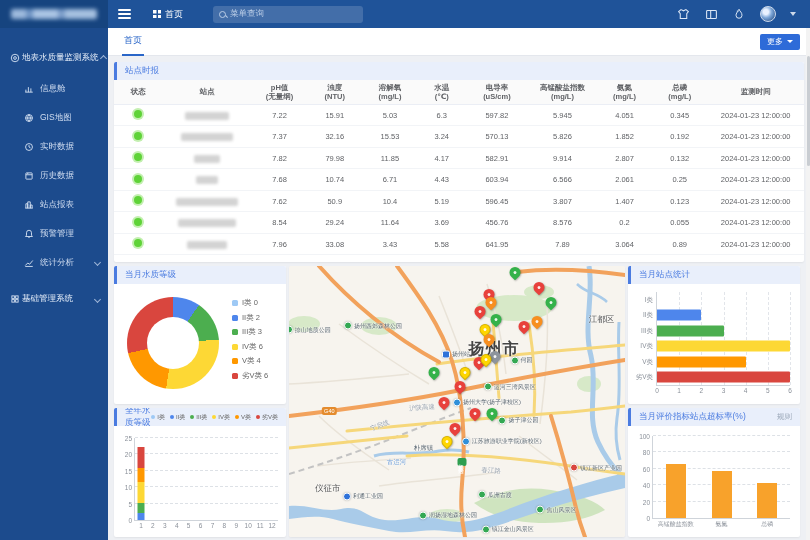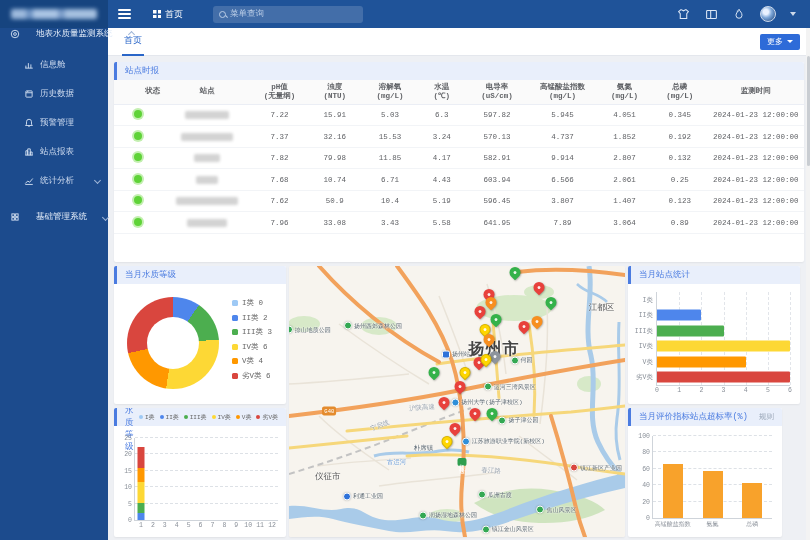--- a/index.html
+++ b/index.html
@@ -23,55 +23,55 @@
   .searchbox .mag { width:7px; height:7px; border:1.2px solid #b9cce6; border-radius:50%; position:relative; flex:0 0 7px;}
   .searchbox .mag::after { content:""; position:absolute; width:3px; height:1.2px; background:#b9cce6; transform:rotate(45deg); right:-2.5px; bottom:-0.5px; }
   .searchbox .ph { color:#b9cce6; font-size:8.5px; }
   .top-right { margin-left:auto; display:flex; align-items:center; gap:14px; padding-right:14px; color:#fff; }
   .tico { width:14px; height:14px; display:flex; align-items:center; justify-content:center; cursor:pointer; }
   .avatar { width:16px; height:16px; border-radius:50%; background:radial-gradient(circle at 35% 35%, #e8f1ff 0 20%, #7fa8d9 45%, #274f86 90%); border:1px solid #cdd9ea; cursor:pointer; }
   .caret { width:0; height:0; border-left:3.5px solid transparent; border-right:3.5px solid transparent; border-top:4px solid #cdd9ea; cursor:pointer; }
 
   
   .sidebar { position:absolute; top:28px; left:0; width:108px; height:512px; background:#1c4b8d; z-index:20; color:#e3ecf8; }
-  .side-group { display:flex; align-items:center; gap:16px; padding:0 8px 10px 10px; font-size:8.5px; cursor:pointer; white-space:nowrap; }
+  .side-group { display:flex; align-items:center; gap:2px; padding:24px 8px 10px 10px; font-size:8.5px; cursor:pointer; white-space:nowrap; }
   .side-item { display:flex; align-items:center; gap:6px; padding:8.5px 8px 8.5px 24px; font-size:8.5px; color:#cfdcf0; cursor:pointer; white-space:nowrap; }
   .chev { margin-left:auto; width:5px; height:5px; border-right:1.2px solid #9fb6d8; border-bottom:1.2px solid #9fb6d8; flex:0 0 5px;}
   .chev.up { transform:rotate(-135deg); }
   .chev.down { transform:rotate(45deg); }
   .sico { width:10px; height:10px; flex:0 0 10px; display:inline-flex; }
   .sico svg { width:10px; height:10px; stroke:#dce7f6; fill:none; stroke-width:1.4; }
 
   
   .main { position:absolute; left:108px; top:28px; width:702px; height:512px; }
   .tabbar { position:absolute; top:0; left:0; width:702px; height:28px; background:#fff; border-bottom:1px solid #e4e7ed; display:flex; align-items:center; }
   .tab { margin-left:14px; height:28px; display:flex; align-items:center; font-size:9px; color:#2a66c8; border-bottom:2px solid #2a66c8; padding:0 2px; cursor:pointer; }
   .more-btn { margin-left:auto; margin-right:10px; background:#2e6bd8; color:#fff; font-size:8px; border:none; border-radius:2px; height:16px; padding:0 7px; display:flex; align-items:center; gap:4px; cursor:pointer; }
   .more-btn .mcaret { width:0; height:0; border-left:3px solid transparent; border-right:3px solid transparent; border-top:3.5px solid #fff; }
 
-  .content { position:absolute; top:28px; left:0; width:702px; height:484px; background:#eef0f4;font-family:Liberation Mono, monospace; }
+  .content { position:absolute; top:28px; left:0; width:702px; height:484px; background:#eef0f4; }
   .panel { position:absolute; background:#fff; border-radius:2px; box-shadow:0 1px 2px rgba(0,0,0,.06); overflow:hidden; }
   .panel-head { height:18px; background:#e9effb; border-left:3px solid #4a7be0; display:flex; align-items:center; padding:0 8px; font-size:8.5px; color:#4a7be0; }
   .panel-head .hlink { margin-left:auto; color:#9aa7b8; font-size:7.5px; cursor:pointer; }
 
   
   #tablePanel { left:6px; top:6px; width:690px; height:200px; }
   table.sites { width:100%; border-collapse:collapse; table-layout:fixed; }
   table.sites th { background:#fafafa; color:#606266; font-weight:bold; font-size:7.5px; padding:2.5px 2px; border-bottom:1px solid #ebeef5; line-height:1.25; }
   table.sites th .unit { font-weight:bold; }
   table.sites td { font-size:7.5px; color:#606266; text-align:center; height:21.5px; border-bottom:1px solid #f2f4f7; padding:0 2px; white-space:nowrap; overflow:hidden; }
   .status-dot { display:inline-block; width:8px; height:8px; border-radius:50%; background:#5fd338; box-shadow:0 0 0 2px #c3efb0; }
   .blurname { display:inline-block; height:8px; border-radius:2px; background:#d3d3d3; filter:blur(1.6px); vertical-align:middle; }
 
   
   #donutPanel { left:6px;  top:210px; width:172px; height:138px; }
   #yearPanel  { left:6px;  top:352px; width:172px; height:129px; }
   #mapPanel   { left:181px; top:210px; width:336px; height:271px; background:#f7f4ee; }
   #hbarPanel  { left:520px; top:210px; width:172px; height:138px; }
-  #ratePanel  { left:520px; top:352px; width:154px; height:129px; }
+  #ratePanel  { left:520px; top:352px; width:172px; height:129px; }
 
   
   .donut-body { position:relative; height:118px; }
   .donut { position:absolute; left:13px; top:13px; width:92px; height:92px; border-radius:50%; }
   .donut-hole { position:absolute; left:50%; top:50%; width:52px; height:52px; margin:-26px 0 0 -26px; background:#fff; border-radius:50%; }
   .dlegend { position:absolute; left:118px; top:14px; display:flex; flex-direction:column; gap:4.5px; }
   .dlegend .li { display:flex; align-items:center; gap:4px; font-size:7.5px; color:#666; cursor:pointer; white-space:nowrap; }
   .sw { width:6px; height:6px; border-radius:1.5px; flex:0 0 6px; }
 
   
@@ -93,21 +93,21 @@
 
   
   .rplot { position:absolute; left:24px; right:10px; top:28px; bottom:18px; border-left:1px solid #cfd4da; border-bottom:1px solid #cfd4da;}
   .vbar { position:absolute; bottom:0; width:20px; transform:translateX(-50%); background:#f8a22b; }
 
   
   .maparea { position:relative; width:100%; height:100%; overflow:hidden; cursor:grab; }
   .maparea svg.base { position:absolute; left:0; top:0; }
   .mlabel { position:absolute; transform:translate(-50%,-50%); color:#5b6770; font-size:6.5px; text-shadow:0 0 2px #fff,0 0 2px #fff; white-space:nowrap; pointer-events:none; }
   .mlabel.city { font-size:16px; font-weight:bold; color:#444; letter-spacing:1px; }
-  .mlabel.town { font-size:8.5px; color:#555; }
+  .mlabel.town { font-size:8.5px; color:#555;margin-top:12px; }
   .mlabel.water { color:#6f9fd8; }
   .mlabel.road { color:#98a2ad; }
   .poi { position:absolute; transform:translate(-50%,-50%); display:flex; align-items:center; gap:2px; }
   .poi .dot { width:8px; height:8px; border-radius:50%; border:1.2px solid #fff; box-shadow:0 0 2px rgba(0,0,0,.25); flex:0 0 8px; }
   .poi .dot.square { border-radius:2px; }
   .poi .plabel { font-size:6px; color:#5b6770; text-shadow:0 0 2px #fff,0 0 2px #fff; white-space:nowrap; max-width:62px; }
   .pin { position:absolute; width:11px; height:11px; border-radius:50% 50% 50% 0; transform:translate(-50%,-100%) rotate(-45deg); box-shadow:0 1px 2px rgba(0,0,0,.35); cursor:pointer; }
   .pin::after { content:""; position:absolute; left:50%; top:50%; width:3.5px; height:3.5px; margin:-1.75px 0 0 -1.75px; background:rgba(255,255,255,.9); border-radius:50%; }
   .badge { position:absolute; transform:translate(-50%,-50%); color:#fff; font-size:5.5px; padding:1px 2px; border-radius:2px; white-space:nowrap; }
   .badge.vert { writing-mode:vertical-rl; padding:2px 1px; letter-spacing:1px; }
@@ -176,41 +176,59 @@
           <span class="sico">
             <svg viewBox="0 0 16 16">
               <path d="M3 13 V9 M7 13 V5 M11 13 V7 M14 13 H2"></path>
             </svg>
           </span>
           <span>信息舱</span>
         </div>
         <div class="side-item">
           <span class="sico">
             <svg viewBox="0 0 16 16">
+              <circle cx="8" cy="8" r="5.5"></circle>
+              <path d="M2.5 8 H13.5 M8 2.5 C5 6 5 10 8 13.5 C11 10 11 6 8 2.5"></path>
+            </svg>
+          </span>
+          <span>GIS地图</span>
+        </div>
+        <div class="side-item">
+          <span class="sico">
+            <svg viewBox="0 0 16 16">
+              <circle cx="8" cy="8" r="5.5"></circle>
+              <path d="M8 5 V8 L10.5 9.5"></path>
+            </svg>
+          </span>
+          <span>实时数据</span>
+        </div>
+        <div class="side-item">
+          <span class="sico">
+            <svg viewBox="0 0 16 16">
               <rect x="3" y="3" width="10" height="10" rx="1"></rect>
               <path d="M3 6 H13 M6 3 V5"></path>
             </svg>
           </span>
           <span>历史数据</span>
+        </div>
+        <div class="side-item">
+          <span class="sico">
+            <svg viewBox="0 0 16 16">
+              <path d="M3 13 V6 L6 6 V13 M6 13 V3 L10 3 V13 M10 13 V8 L13 8 V13 M2 13 H14"></path>
+            </svg>
+          </span>
+          <span>站点报表</span>
         </div>
         <div class="side-item">
           <span class="sico">
             <svg viewBox="0 0 16 16">
               <path d="M8 2 A4 4 0 0 1 12 6 V10 L13.5 12 H2.5 L4 10 V6 A4 4 0 0 1 8 2 Z M7 13.5 A1.2 1.2 0 0 0 9 13.5"></path>
             </svg>
           </span>
           <span>预警管理</span>
-        </div>
-        <div class="side-item">
-          <span class="sico">
-            <svg viewBox="0 0 16 16">
-              <path d="M3 13 V6 L6 6 V13 M6 13 V3 L10 3 V13 M10 13 V8 L13 8 V13 M2 13 H14"></path>
-            </svg>
-          </span>
-          <span>站点报表</span>
         </div>
         <div class="side-item">
           <span class="sico">
             <svg viewBox="0 0 16 16">
               <path d="M2 12 L6 8 L9 10 L14 4 M2 13.5 H14"></path>
             </svg>
           </span>
           <span>统计分析</span>
           <span class="chev down"></span>
         </div>
@@ -240,21 +258,21 @@
 
     <div class="content">
 
       <section class="panel" id="tablePanel">
         <div class="panel-head">
           <span>站点时报</span>
         </div>
         <table class="sites">
           <thead>
               <tr id="siteHeadRow">
-                <th style="width: 7%; text-align: right;">
+                <th style="width: 7%;">
                   <div>状态</div>
                 </th>
                 <th style="width: 13%;">
                   <div>站点</div>
                 </th>
                 <th style="width: 8%;">
                   <div>pH值</div>
                   <div class="unit">(无量纲)</div>
                 </th>
                 <th style="width: 8%;">
@@ -305,21 +323,21 @@
                 <td>2024-01-23 12:00:00</td>
               </tr>
               <tr>
                 <td><span class="status-dot"></span></td>
                 <td><span class="blurname" style="width:52px"></span></td>
                 <td>7.37</td>
                 <td>32.16</td>
                 <td>15.53</td>
                 <td>3.24</td>
                 <td>570.13</td>
-                <td>4.737</td>
+                <td>5.826</td>
                 <td>1.852</td>
                 <td>0.192</td>
                 <td>2024-01-23 12:00:00</td>
               </tr>
               <tr>
                 <td><span class="status-dot"></span></td>
                 <td><span class="blurname" style="width:26px"></span></td>
                 <td>7.82</td>
                 <td>79.98</td>
                 <td>11.85</td>
@@ -351,20 +369,33 @@
                 <td>10.4</td>
                 <td>5.19</td>
                 <td>596.45</td>
                 <td>3.807</td>
                 <td>1.407</td>
                 <td>0.123</td>
                 <td>2024-01-23 12:00:00</td>
               </tr>
               <tr>
                 <td><span class="status-dot"></span></td>
+                <td><span class="blurname" style="width:58px"></span></td>
+                <td>8.54</td>
+                <td>29.24</td>
+                <td>11.64</td>
+                <td>3.69</td>
+                <td>456.76</td>
+                <td>8.576</td>
+                <td>0.2</td>
+                <td>0.055</td>
+                <td>2024-01-23 12:00:00</td>
+              </tr>
+              <tr>
+                <td><span class="status-dot"></span></td>
                 <td><span class="blurname" style="width:40px"></span></td>
                 <td>7.96</td>
                 <td>33.08</td>
                 <td>3.43</td>
                 <td>5.58</td>
                 <td>641.95</td>
                 <td>7.89</td>
                 <td>3.064</td>
                 <td>0.89</td>
                 <td>2024-01-23 12:00:00</td>

